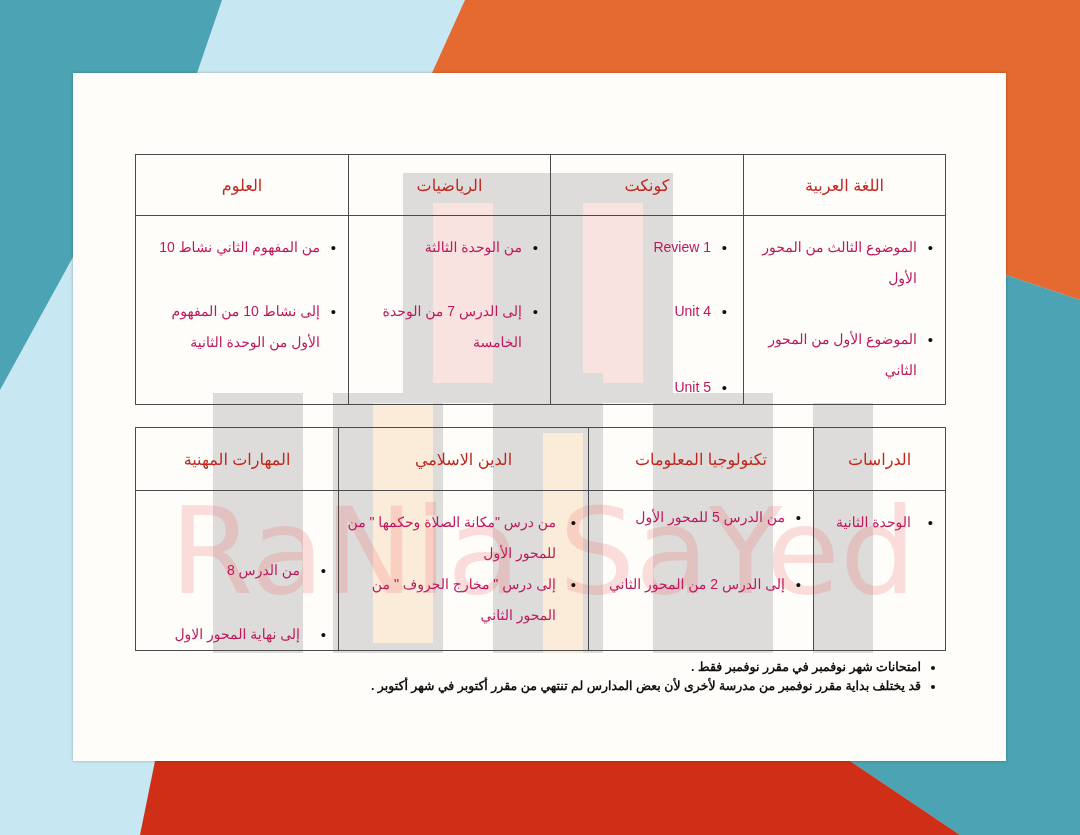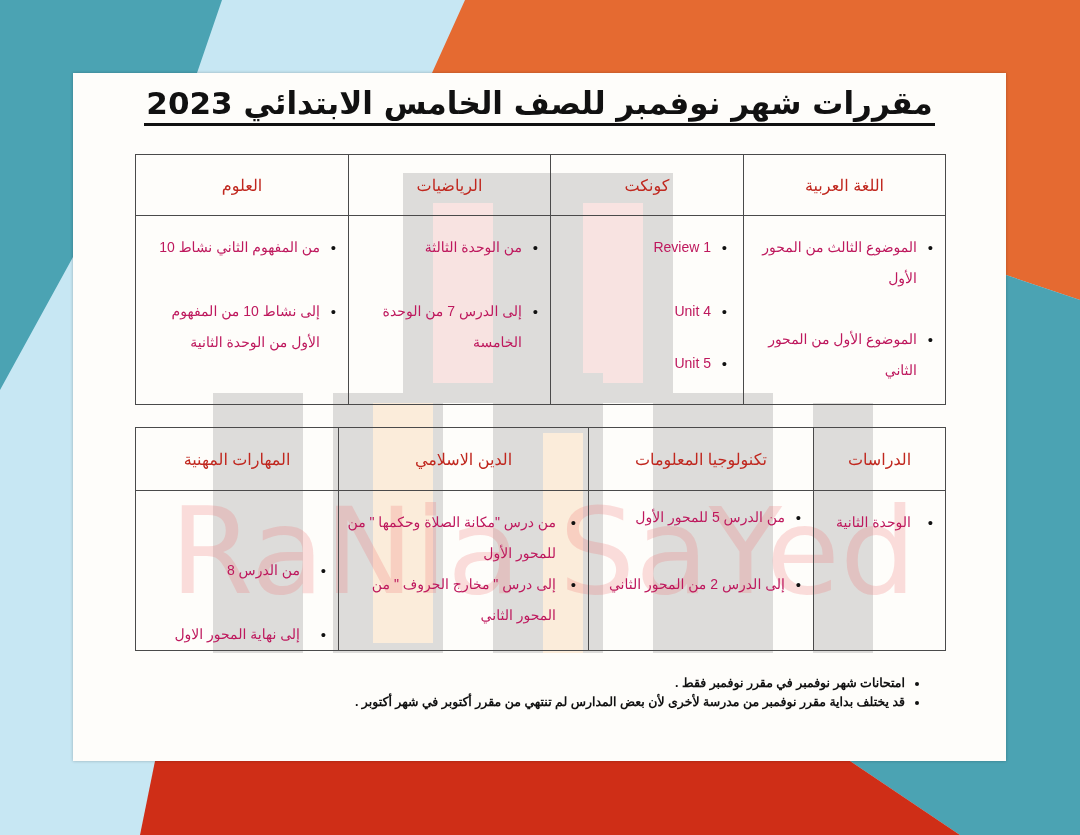--- a/index.html
+++ b/index.html
@@ -38,21 +38,21 @@
   table.sched ul { margin:0; padding:0; list-style:none; }
   table.sched li { position:relative; padding-right:20px; line-height:31px; }
   table.sched li::before {
     content:"•"; position:absolute; right:4px; top:0; font-size:15px; color:#111;
   }
   .notes {
     position:absolute; left:180px; width:690px; top:585px; direction:rtl;
     font-family:"Liberation Sans", sans-serif; font-weight:bold; font-size:12.5px; color:#111;
   }
   .notes li { line-height:19px; }
-  .notes ul { margin:16px; padding-right:22px; }
+  .notes ul { margin:0; padding-right:22px; }
 </style>
 </head>
 <body>
 
 <svg class="bg" viewBox="0 0 1080 835" preserveAspectRatio="none">
   <rect x="0" y="0" width="1080" height="835" fill="#c7e7f3"></rect>
   <polygon points="0,0 222,0 197,73 73,73 73,257 0,390" fill="#4ba3b3"></polygon>
   <polygon points="465,0 1080,0 1080,300 1006,275 1006,73 432,73" fill="#e56a31"></polygon>
   <polygon points="1006,275 1080,300 1080,835 960,835 850,761 1006,761" fill="#4ba3b3"></polygon>
   <polygon points="155,761 850,761 960,835 140,835" fill="#cf2e17"></polygon>
@@ -69,23 +69,20 @@
       <rect x="260" y="320" width="110" height="260" fill="#8a8a8a"></rect>
       <rect x="420" y="300" width="110" height="280" fill="#8a8a8a"></rect>
       <rect x="580" y="320" width="120" height="260" fill="#8a8a8a"></rect>
       <rect x="740" y="330" width="60" height="250" fill="#8a8a8a"></rect>
       <rect x="300" y="330" width="60" height="240" fill="#f6c48a"></rect>
       <rect x="470" y="360" width="40" height="220" fill="#f6c48a"></rect>
     </g>
     <text x="470" y="520" text-anchor="middle" font-family="DejaVu Sans, sans-serif" font-size="120" fill="#f06b6b" opacity="0.22">RaNia SaYed</text>
   </svg>
 
-  <div class="title">
-    <span>مقررات شهر نوفمبر للصف الخامس الابتدائي 2023</span>
-  </div>
 
   <table class="sched" style="top:81px;">
     <colgroup>
       <col style="width:202px">
         <col style="width:193px">
         <col style="width:202px">
         <col style="width:213px">
     </colgroup>
     <tbody>
         <tr>
@@ -97,21 +94,21 @@
     <tr style="height:189px;">
       <td style="padding:16px 8px 0 10px;">
         <ul>
           <li style="margin-bottom:30px;">الموضوع الثالث من المحور الأول</li>
           <li>الموضوع الأول من المحور الثاني</li>
         </ul>
       </td>
       <td style="padding:16px 12px 0 10px;">
         <ul>
           <li style="margin-bottom:33px;"><span dir="ltr">Review 1</span></li>
-          <li style="margin-bottom:21px;text-align:right;"><span dir="ltr">Unit 4</span></li>
+          <li style="margin-bottom:45px;text-align:right;"><span dir="ltr">Unit 4</span></li>
           <li><span dir="ltr">Unit 5</span></li>
         </ul>
       </td>
       <td style="padding:16px 8px 0 10px;">
         <ul>
           <li style="margin-bottom:33px;text-align:right;">من الوحدة الثالثة</li>
           <li>إلى الدرس 7 من الوحدة الخامسة</li>
         </ul>
       </td>
       <td style="padding:16px 8px 0 10px;">

